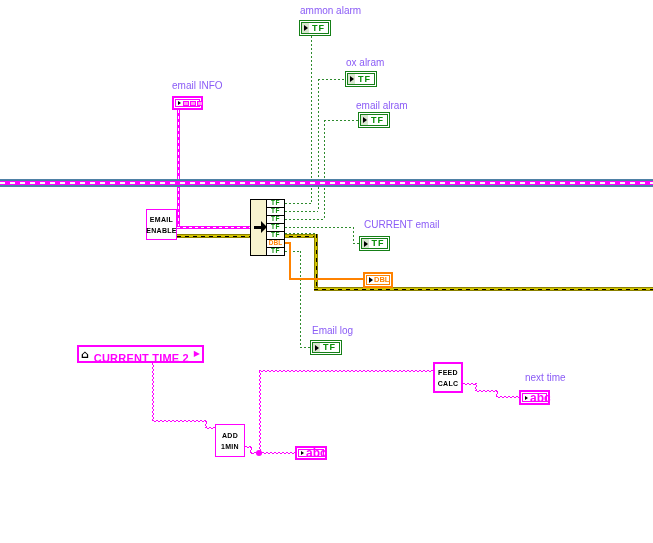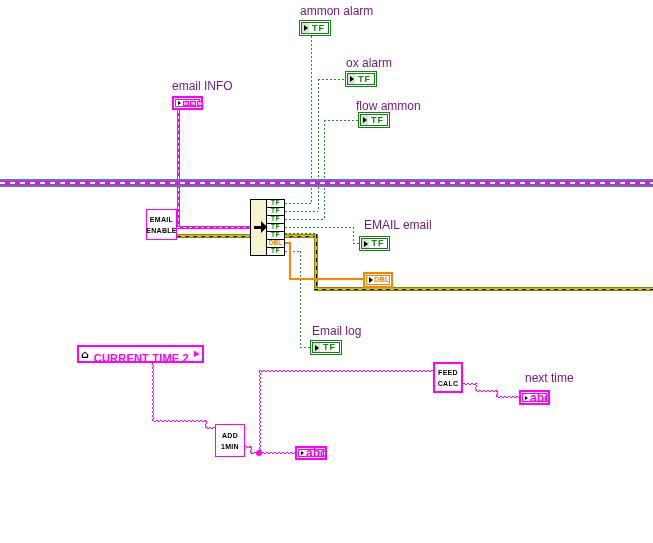--- a/index.html
+++ b/index.html
@@ -1,18 +1,18 @@
 <!DOCTYPE html>
 <html><head>
 <meta charset="utf-8">
 <style>
   html,body{margin:0;padding:0;background:#fff;}
   .canvas{position:relative;width:653px;height:543px;background:#ffffff;overflow:hidden;
           font-family:"Liberation Sans",sans-serif;}
-  .lbl{position:absolute;font-size:12px;line-height:14px;color:#701a75;white-space:nowrap;}
+  .lbl{position:absolute;font-size:10px;line-height:14px;color:#8b5cf6;white-space:nowrap;}
 
   
   .wgh{position:absolute;height:1px;background-image:repeating-linear-gradient(90deg,#2E8B2E 0 2px,transparent 2px 4px);}
   .wgv{position:absolute;width:1px;background-image:repeating-linear-gradient(180deg,#2E8B2E 0 2px,transparent 2px 4px);}
   
   .woh{position:absolute;height:2px;background:#FF8200;}
   .wov{position:absolute;width:2px;background:#FF8200;}
   
   .welh{position:absolute;height:4px;background-color:#D2C300;border-top:1px solid #8a8000;border-bottom:1px solid #8a8000;box-sizing:border-box;
         background-image:repeating-linear-gradient(90deg,#000 0 4px,transparent 4px 8px);
@@ -249,20 +249,20 @@
   <div class="term t-str" style="left:519px;top:390px;width:31px;height:15px;">
     <div class="inner">
       <span class="arrzone">
           <span class="tri"></span>
         </span>
       <span class="ttxt">abc</span>
     </div>
   </div>
 
   <div class="lbl" style="left:300px;top:4px;">ammon alarm</div>
-  <div class="lbl" style="left:346px;top:56px;">ox alarm</div>
-  <div class="lbl" style="left:356px;top:99px;">flow ammon</div>
+  <div class="lbl" style="left:346px;top:56px;">ox alram</div>
+  <div class="lbl" style="left:356px;top:99px;">email alram</div>
   <div class="lbl" style="left:172px;top:79px;text-align:right;">email INFO</div>
-  <div class="lbl" style="left:364px;top:218px;">EMAIL email</div>
+  <div class="lbl" style="left:364px;top:218px;">CURRENT email</div>
   <div class="lbl" style="left:312px;top:324px;">Email log</div>
   <div class="lbl" style="left:525px;top:371px;">next time</div>
 
 </div>
 
 </body></html>

